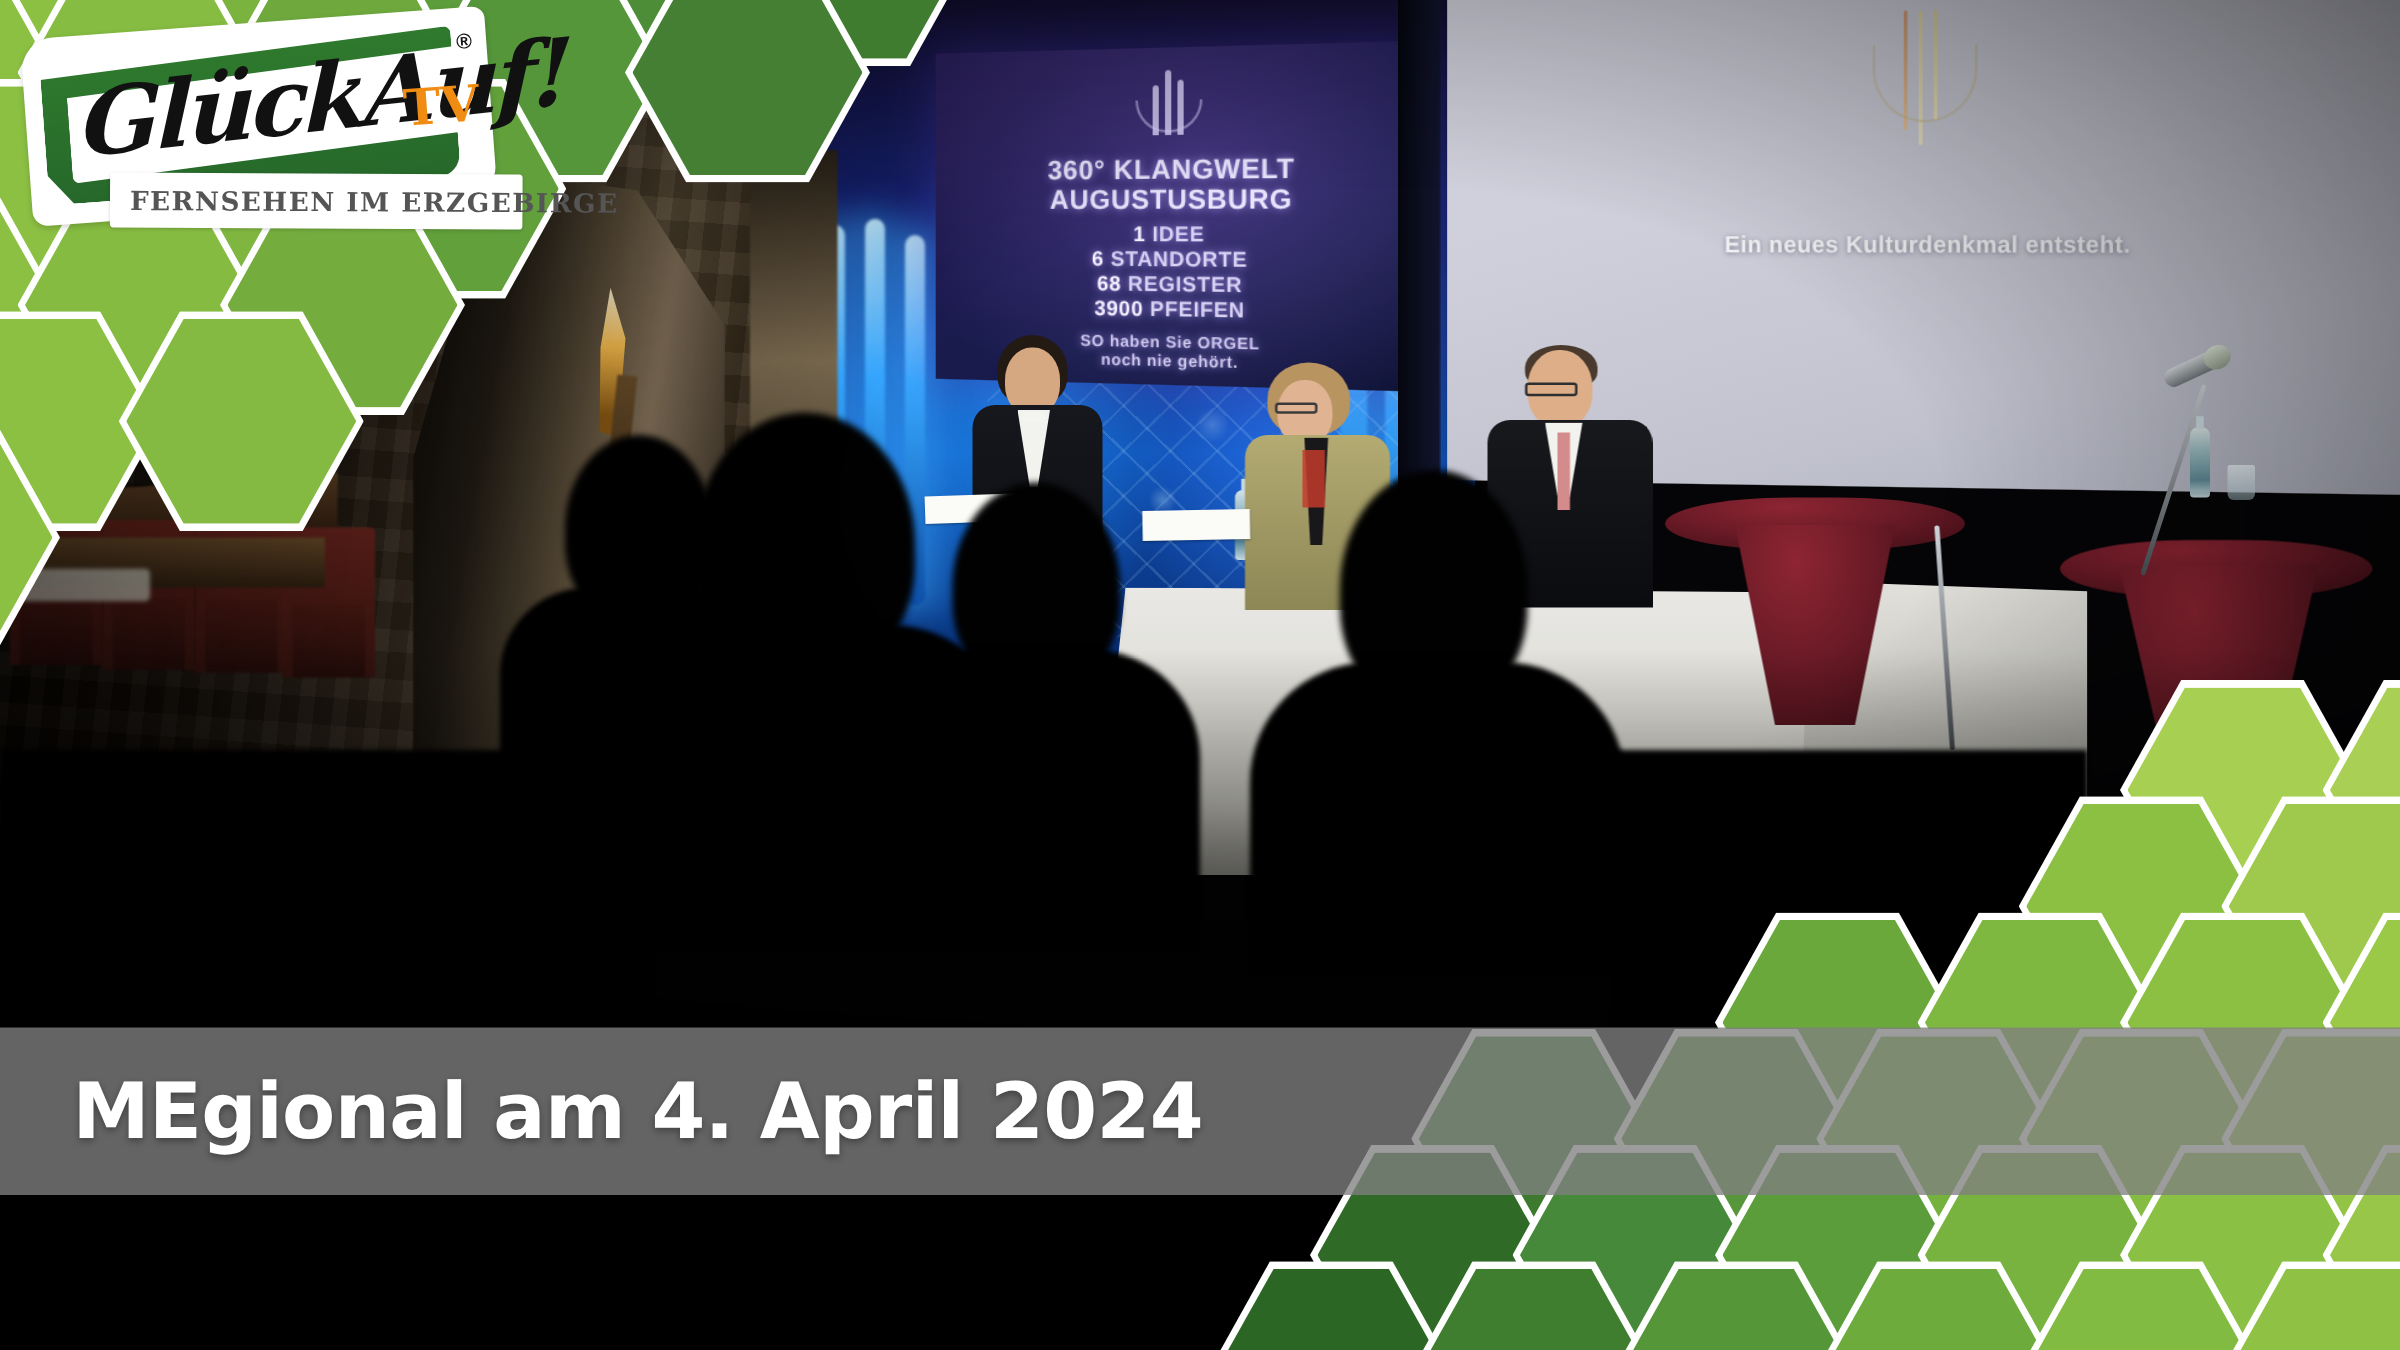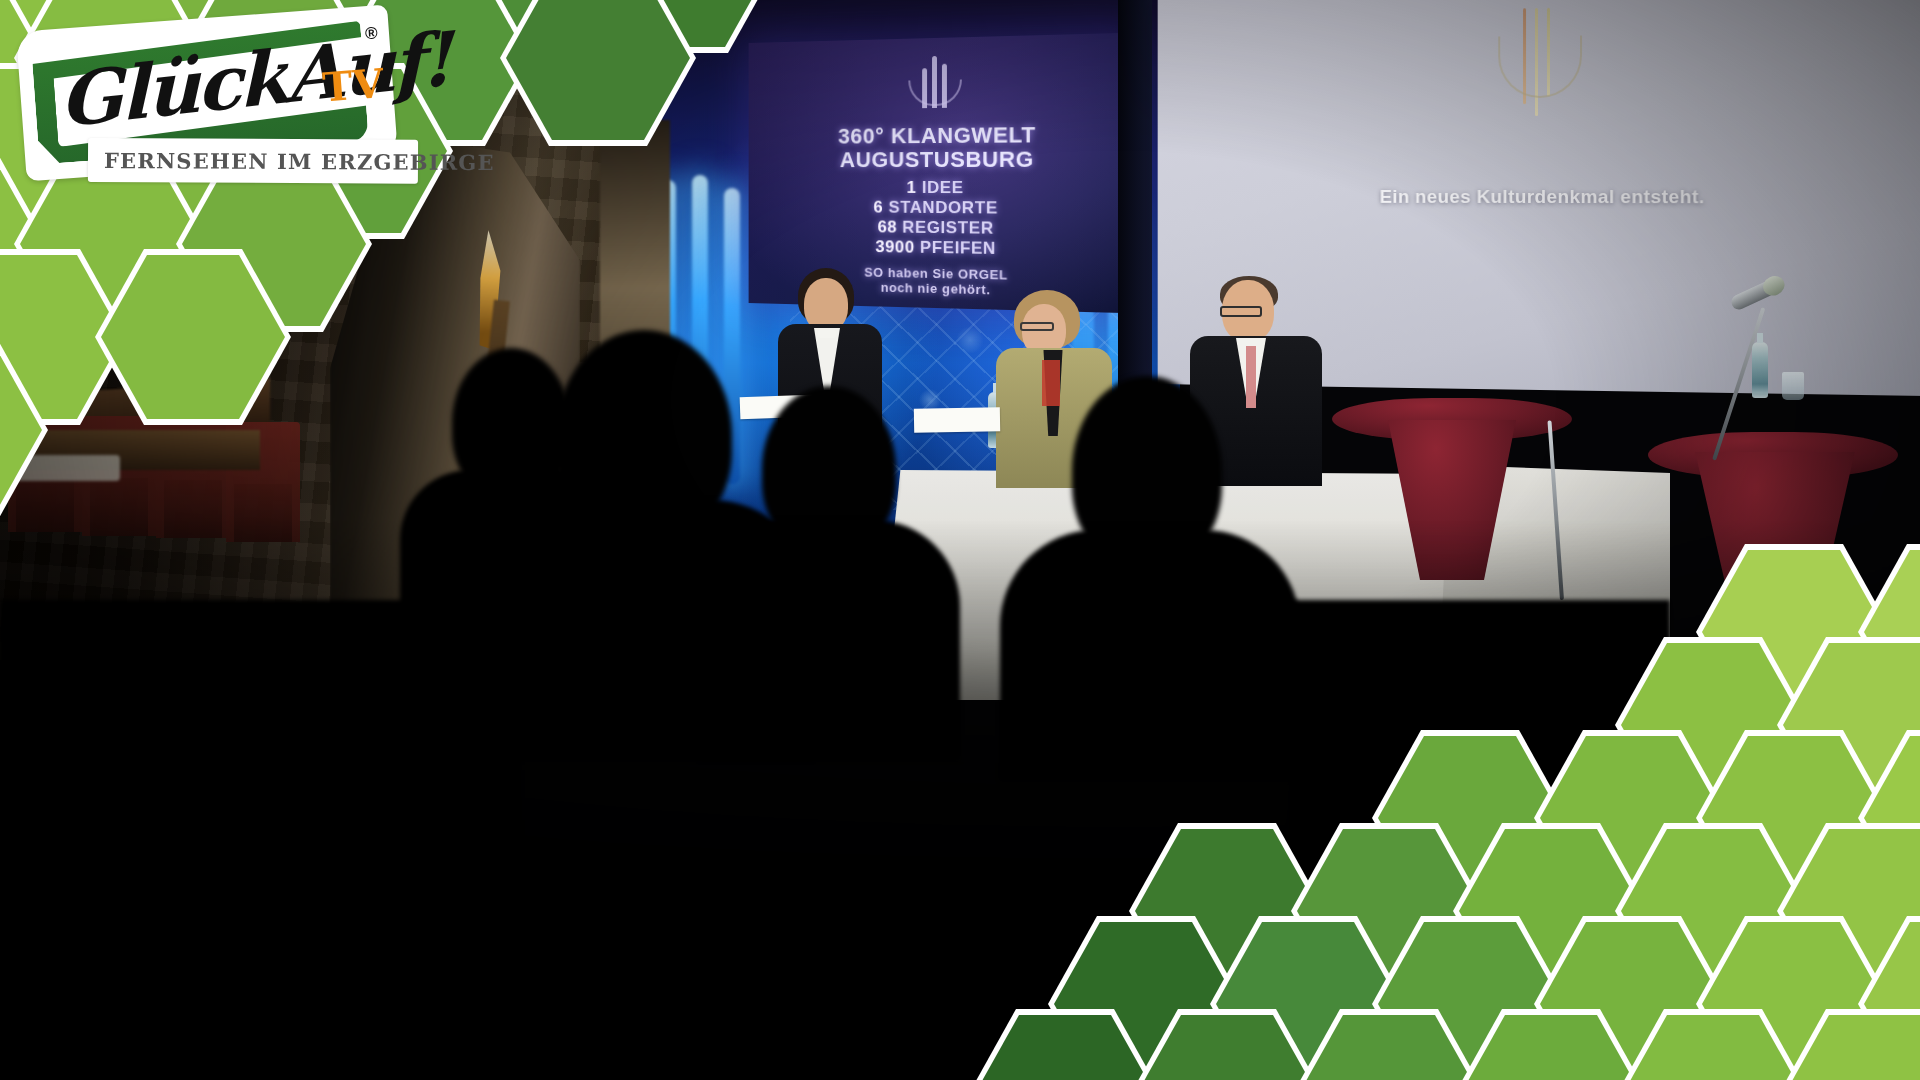--- a/index.html
+++ b/index.html
@@ -477,20 +477,23 @@
     <div class="hex" style="left:277px; top:455px; width:184px; height:164px; background:#559639;"></div>
     <div class="hex-outer" style="left:433px; top:449px; width:196px; height:176px;"></div>
     <div class="hex" style="left:439px; top:455px; width:184px; height:164px; background:#6cab3c;"></div>
     <div class="hex-outer" style="left:595px; top:449px; width:196px; height:176px;"></div>
     <div class="hex" style="left:601px; top:455px; width:184px; height:164px; background:#82bb41;"></div>
     <div class="hex-outer" style="left:757px; top:449px; width:196px; height:176px;"></div>
     <div class="hex" style="left:763px; top:455px; width:184px; height:164px; background:#8fc244;"></div>
 
   </div>
 
+  <div class="titlebar">
+    <div class="title-text">MEgional am 4. April 2024</div>
+  </div>
 
   <div class="logo">
     <div class="logo-plate"></div>
     <div class="logo-greenbar"></div>
     <div class="logo-white-inner"></div>
     <div class="logo-word">GlückAuf!</div>
     <div class="logo-tv">TV</div>
     <div class="logo-reg">®</div>
     <div class="logo-sub">
       <span>FERNSEHEN IM ERZGEBIRGE</span>

